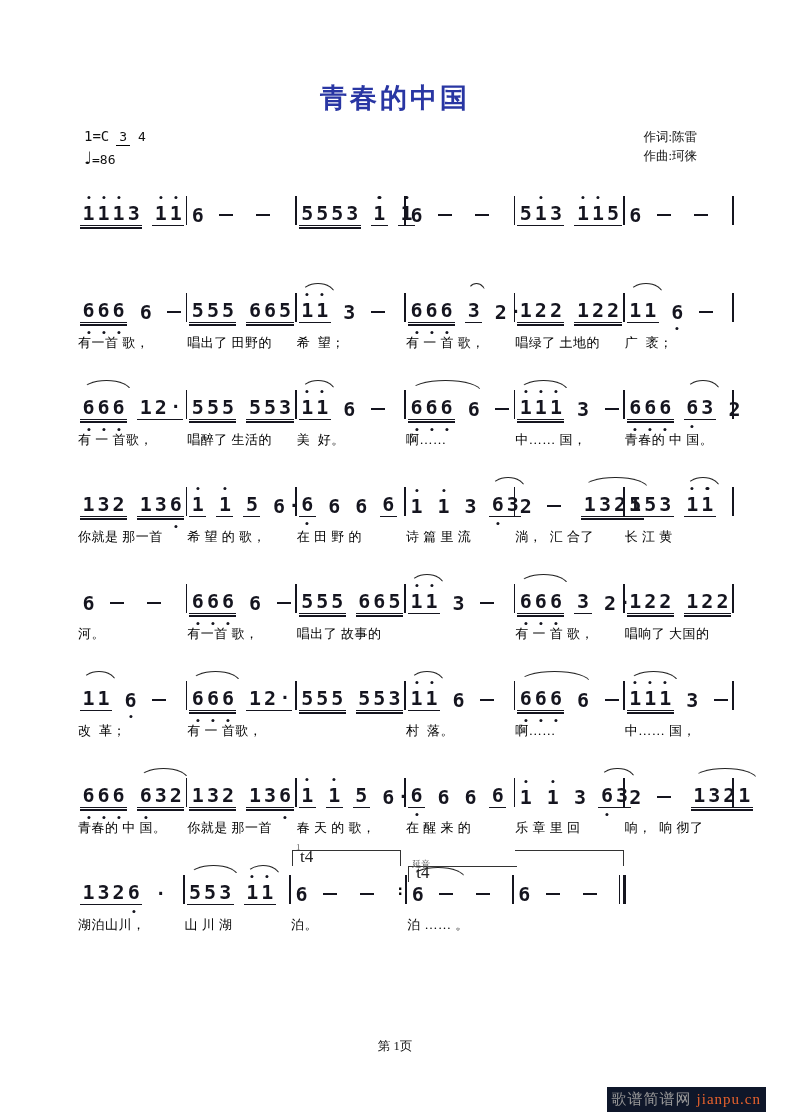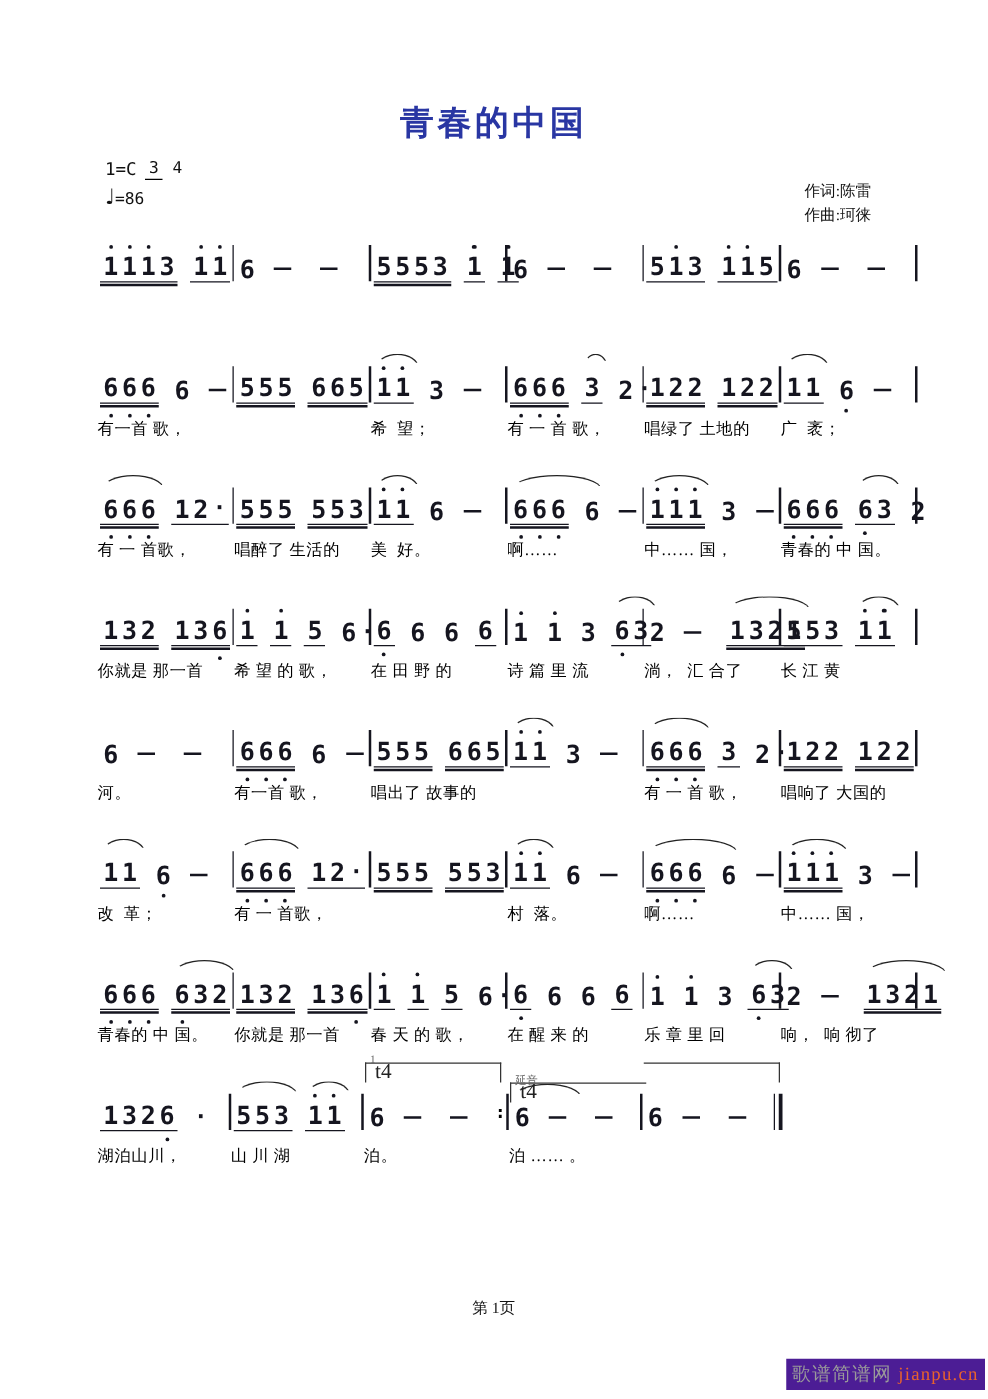--- a/index.html
+++ b/index.html
@@ -3,27 +3,27 @@
 <meta charset="utf-8">
 <style>
   html,body{margin:0;padding:0;background:#fff;}
   .page{position:relative;width:790px;height:1119px;background:#ffffff;overflow:hidden;
         font-family:"Liberation Serif","DejaVu Serif",serif;color:#000;}
   
   .title{position:absolute;top:80px;left:0;right:0;text-align:center;
          font-size:27px;font-weight:600;letter-spacing:3px;color:#2936a3;}
   .keyblock{position:absolute;left:84px;top:128px;font-size:14px;color:#111;
             font-family:"DejaVu Sans Mono",monospace;}
-  .keyrow{display:flex;align-items:flex-start;}
+  .keyrow{display:flex;align-items:center;}
   .fr{display:inline-block;text-align:center;margin-left:7px;font-size:13px;line-height:13px;}
   .fr .top{border-bottom:1px solid #000;padding:0 3px 1px 3px;}
   .fr .bot{padding-top:1px;}
   .tempo{margin-top:4px;font-size:13px;}
   .tempo .nq{font-size:17px;font-family:"DejaVu Sans",sans-serif;}
-  .credits{position:absolute;right:93px;top:144px;font-size:12.5px;line-height:19px;color:#111;}
+  .credits{position:absolute;right:93px;top:128px;font-size:12.5px;line-height:19px;color:#111;}
   
   .score{position:absolute;top:168px;left:78px;right:56px;}
   .sysline{height:97px;}
   .sysline.short{margin-right:108px;}
   .mrow{display:flex;align-items:flex-start;}
   .measure{flex:1 1 0;position:relative;min-width:0;}
   .nrow{margin-top:26px;height:32px;display:flex;align-items:flex-end;padding:0 2px 2px 2px;
         font-family:"DejaVu Sans Mono",monospace;font-weight:700;font-size:20px;color:#15151f;}
   .lrow{height:37px;padding-top:9px;font-size:13px;color:#000;white-space:pre;letter-spacing:0.5px;}
   .g{position:relative;display:inline-flex;align-items:flex-end;margin-right:10px;padding:0 1px;}
@@ -50,21 +50,21 @@
   .bar-fin i{display:block;height:29px;background:#15151f;}
   .bar-fin .thin{width:1.4px;margin-right:2.5px;} .bar-fin .thick{width:3.4px;}
   .ending{position:absolute;top:3px;left:1px;right:-5px;height:15px;border-top:1.2px solid #333;}
   .ending.e-single{border-left:1.2px solid #333;border-right:1.2px solid #333;}
   .ending.e-start{border-left:1.2px solid #333;margin-top:16px;}
   .ending.e-end{border-right:1.2px solid #333;}
   .e-sup{position:absolute;top:-9px;left:3px;font-size:9px;color:#666;white-space:nowrap;}
   .e-lb{position:absolute;top:-4px;left:7px;font-size:17px;color:#222;}
   
   .pagenum{position:absolute;top:1038px;left:0;right:0;text-align:center;font-size:12.5px;color:#111;}
-  .watermark{position:absolute;right:2px;bottom:7px;background:#4c1d95;padding:3px 5px;
+  .watermark{position:absolute;right:24px;bottom:7px;background:#0f172a;padding:3px 5px;
              font-size:15px;letter-spacing:1px;text-align:center;}
   .wm-site{color:#9a9a9a;} .wm-domain{color:#e8622d;margin-left:5px;text-decoration:none;}
 </style>
 </head>
 <body>
 
 <div class="page">
 
   <div class="title">青春的中国</div>
 
@@ -211,20 +211,21 @@
                 <span class="nt">5</span>
                 <span class="nt">5</span>
                 <span class="nt">5</span>
               </span>
               <span class="g u2">
                 <span class="nt">6</span>
                 <span class="nt">6</span>
                 <span class="nt">5</span>
               </span>
             </div>
+            <div class="lrow">唱出了 田野的</div>
           </div>
           <span class="bar"></span>
           <div class="measure">
             <div class="nrow">
               <span class="g u1">
                 <span class="nt">1<i class="oa"></i></span>
                 <span class="nt">1<i class="oa"></i></span>
                 <i class="slur"></i>
               </span>
               <span class="g">

